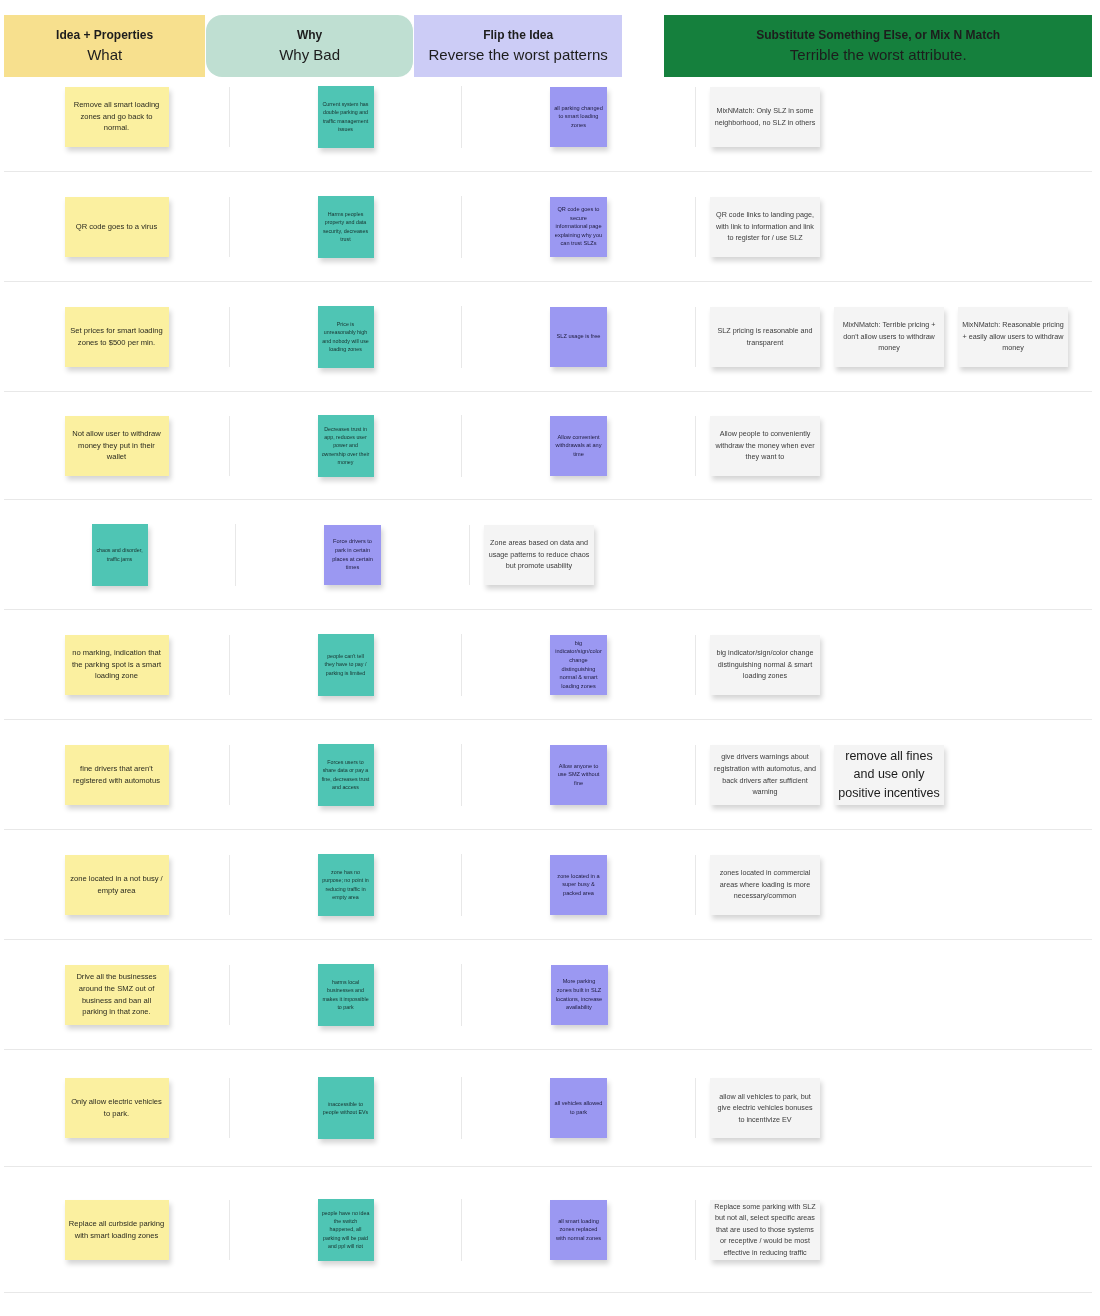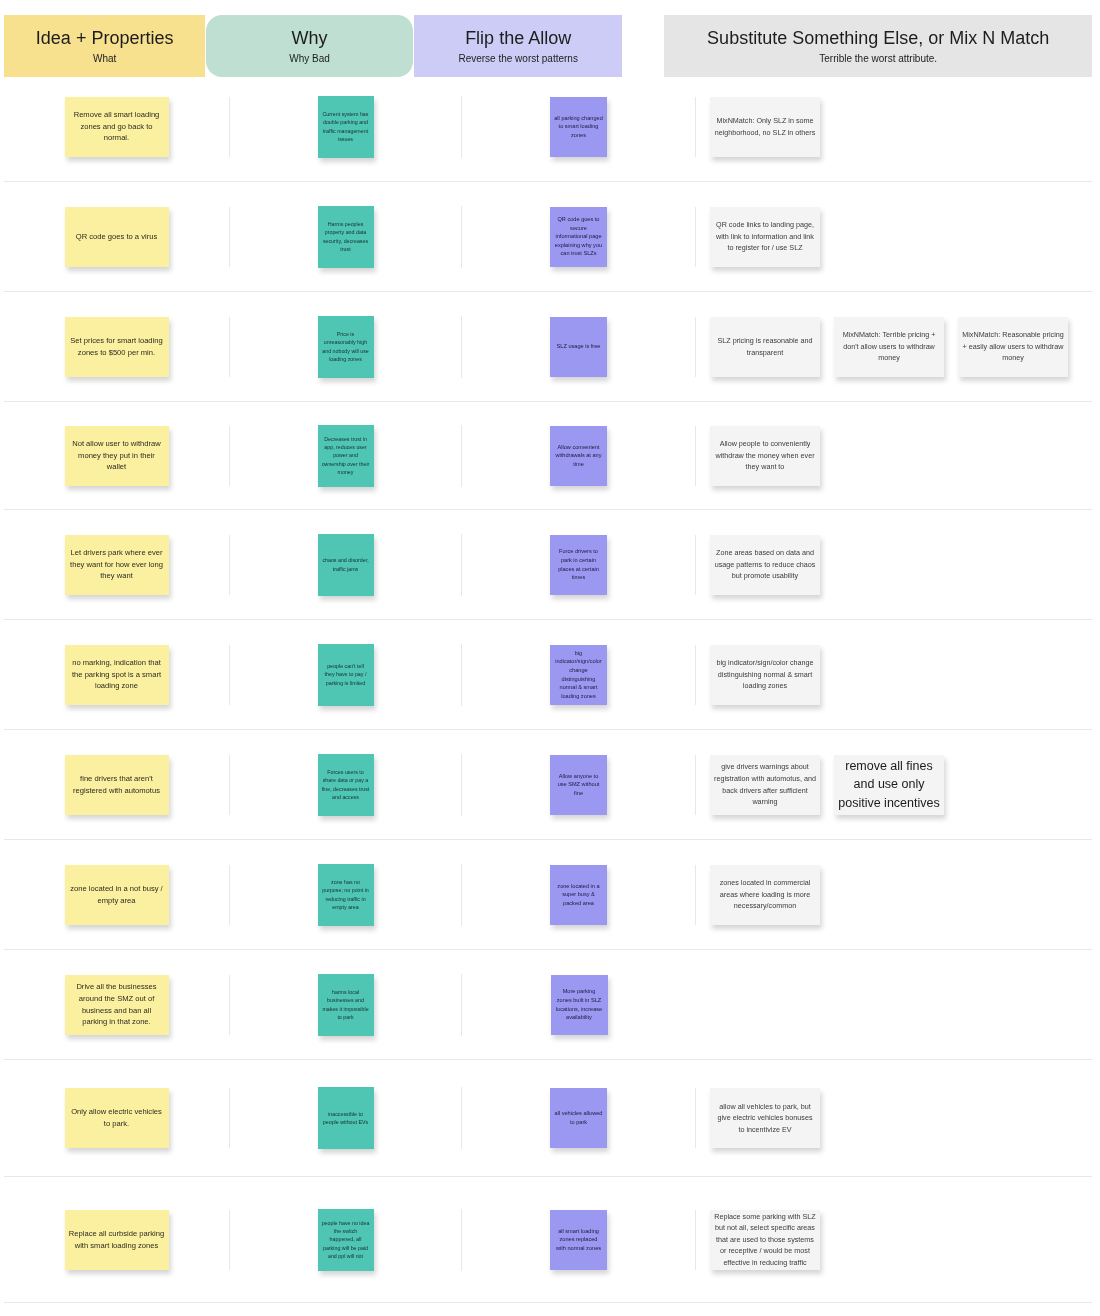--- a/index.html
+++ b/index.html
@@ -35,44 +35,44 @@
   .header-cell {
     display: flex;
     flex-direction: column;
     align-items: center;
     justify-content: center;
     box-sizing: border-box;
     border-right: 1px solid #ffffff;
   }
   .header-cell:last-child { border-right: none; }
   .header-cell .h-title {
-    font-size: 18px;
-    font-weight: normal;
+    font-size: 12px;
+    font-weight: bold;
     line-height: 1.25;
     color: #1d1d1d;
     text-align: center;
   }
   .header-cell .h-sub {
-    font-size: 10px;
+    font-size: 15px;
     font-weight: normal;
     line-height: 1.3;
     color: #1d1d1d;
     text-align: center;
     margin-top: 2px;
   }
   .hc-0 { width: 226px; background: #f7e08e; }
   .hc-1 { width: 232px; background: #bfdfd2; border-radius: 16px; }
   .hc-2 { width: 234px; background: #ccccf6; }
-  .hc-3 { width: 478px; background: #e5e5e5; margin-left: 41px; }
+  .hc-3 { width: 478px; background: #15803d; margin-left: 41px; }
 
   
   .grid {
     position: absolute;
     left: 4px;
-    top: 72px;
+    top: 62px;
     width: 1088px;
     height: 1232px;
   }
   .row {
     position: relative;
     display: flex;
     width: 100%;
     border-bottom: 1px solid #e8e8e8;
     box-sizing: border-box;
   }
@@ -162,21 +162,21 @@
   <div class="header-row">
     <div class="header-cell hc-0">
       <div class="h-title">Idea + Properties</div>
       <div class="h-sub">What</div>
     </div>
     <div class="header-cell hc-1">
       <div class="h-title">Why</div>
       <div class="h-sub">Why Bad</div>
     </div>
     <div class="header-cell hc-2">
-      <div class="h-title">Flip the Allow</div>
+      <div class="h-title">Flip the Idea</div>
       <div class="h-sub">Reverse the worst patterns</div>
     </div>
     <div class="header-cell hc-3">
       <div class="h-title">Substitute Something Else, or Mix N Match</div>
       <div class="h-sub">Terrible the worst attribute.</div>
     </div>
   </div>
 
   <div class="grid" id="grid">
       <div class="row" style="height: 110px;">
@@ -267,25 +267,20 @@
             <span>Allow convenient withdrawals at any time</span>
           </div>
         </div>
         <div class="cell c-3">
           <div class="note note-grey">
             <span>Allow people to conveniently withdraw the money when ever they want to</span>
           </div>
         </div>
       </div>
       <div class="row" style="height: 110px;">
-        <div class="cell c-0">
-          <div class="note note-yellow">
-            <span>Let drivers park where ever they want for how ever long they want</span>
-          </div>
-        </div>
         <div class="cell c-1">
           <div class="note note-teal">
             <span>chaos and disorder, traffic jams</span>
           </div>
         </div>
         <div class="cell c-2">
           <div class="note note-purple">
             <span>Force drivers to park in certain places at certain times</span>
           </div>
         </div>

